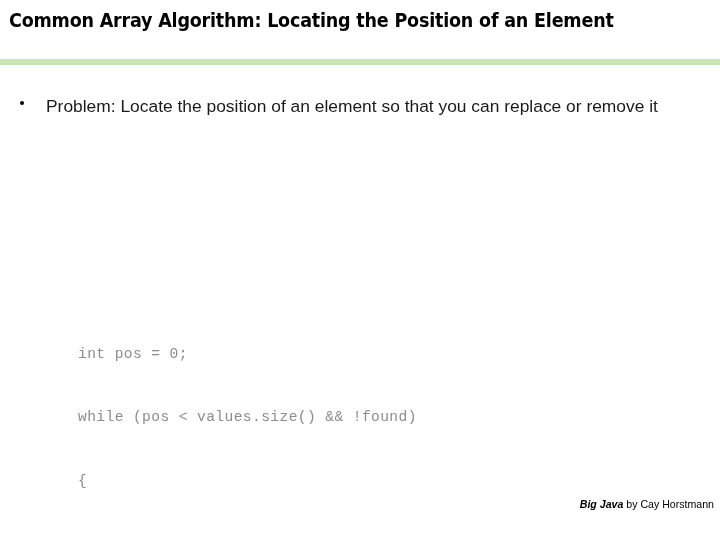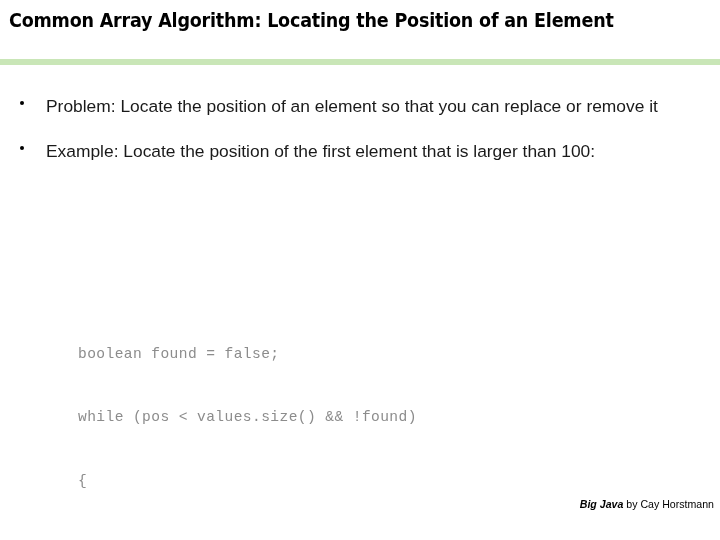--- a/index.html
+++ b/index.html
@@ -122,29 +122,25 @@
 <div class="title-divider"></div>
 
 <div class="bullet-list">
 
   <div class="bullet-row">
     <span class="bullet-marker"></span>
     <span class="bullet-text">Problem: Locate the position of an element so that you can replace or remove it</span>
   </div>
 
 
-  <div class="bullet-row">
-    <span class="bullet-marker"></span>
-    <span class="bullet-text">Example: Locate the position of the first element that is larger than 100:</span>
-  </div>
 
 </div>
 
 <div class="code-block">
-  <span class="code-line">boolean found = false;</span>
+  <span class="code-line">int pos = 0;</span>
   <span class="code-line">while (pos &lt; values.size() &amp;&amp; !found)</span>
   <span class="code-line">{</span>
   
   
   
   
   
 </div>
 
 <div class="footer">

